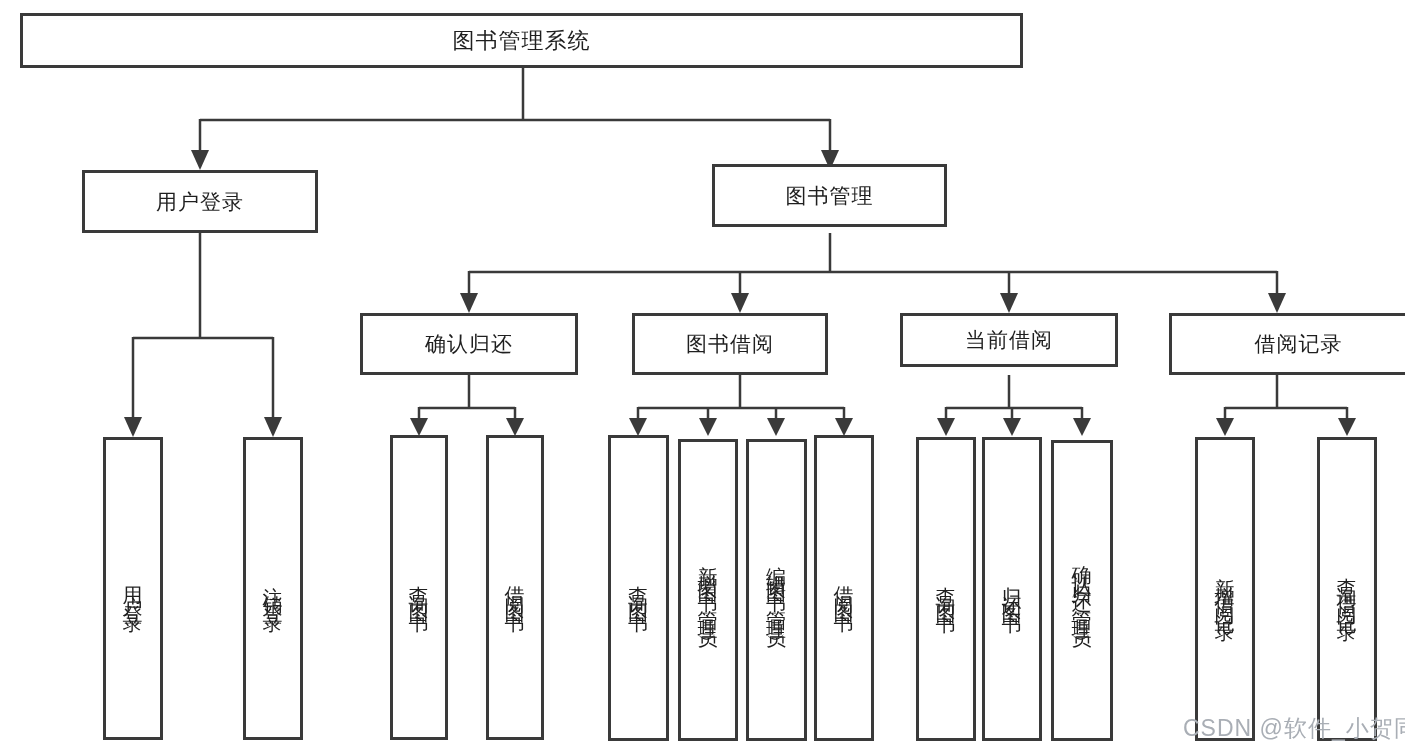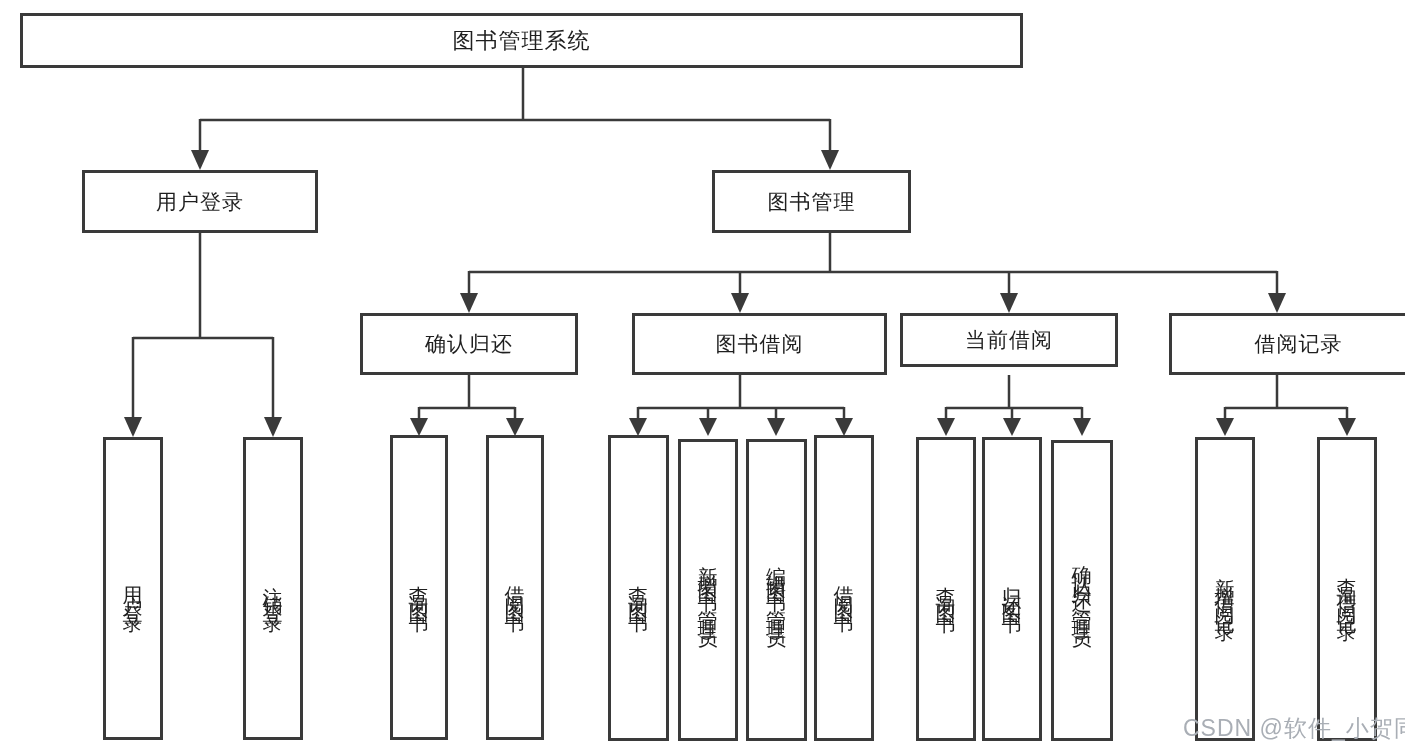--- a/index.html
+++ b/index.html
@@ -84,24 +84,24 @@
     <path d="M1277 375 V408 M1225 408 H1347"></path>
     <line x1="1225" y1="407" x2="1225" y2="420"></line>
       <polygon points="1216,418 1234,418 1225,436"></polygon>
     <line x1="1347" y1="407" x2="1347" y2="420"></line>
       <polygon points="1338,418 1356,418 1347,436"></polygon>
   </svg>
 
   <div class="box h root" style="left:20px;top:13px;width:1003px;height:55px">图书管理系统</div>
 
   <div class="box h" style="left:82px;top:170px;width:236px;height:63px">用户登录</div>
-  <div class="box h" style="left:712px;top:170px;width:199px;height:63px">图书管理</div>
+  <div class="box h" style="left:712px;top:164px;width:235px;height:63px">图书管理</div>
 
   <div class="box h" style="left:360px;top:313px;width:218px;height:62px">确认归还</div>
-  <div class="box h" style="left:632px;top:313px;width:255px;height:62px">图书借阅</div>
+  <div class="box h" style="left:632px;top:313px;width:196px;height:62px">图书借阅</div>
   <div class="box h" style="left:900px;top:313px;width:218px;height:54px">当前借阅</div>
   <div class="box h" style="left:1169px;top:313px;width:259px;height:62px">借阅记录</div>
 
   <div class="box v" style="left:103px;top:437px;width:60px;height:303px">用户登录</div>
   <div class="box v" style="left:243px;top:437px;width:60px;height:303px">注销登录</div>
 
   <div class="box v" style="left:390px;top:435px;width:58px;height:305px">查询图书</div>
   <div class="box v" style="left:486px;top:435px;width:58px;height:305px">借阅图书</div>
 
   <div class="box v" style="left:608px;top:435px;width:61px;height:306px">查询图书</div>

